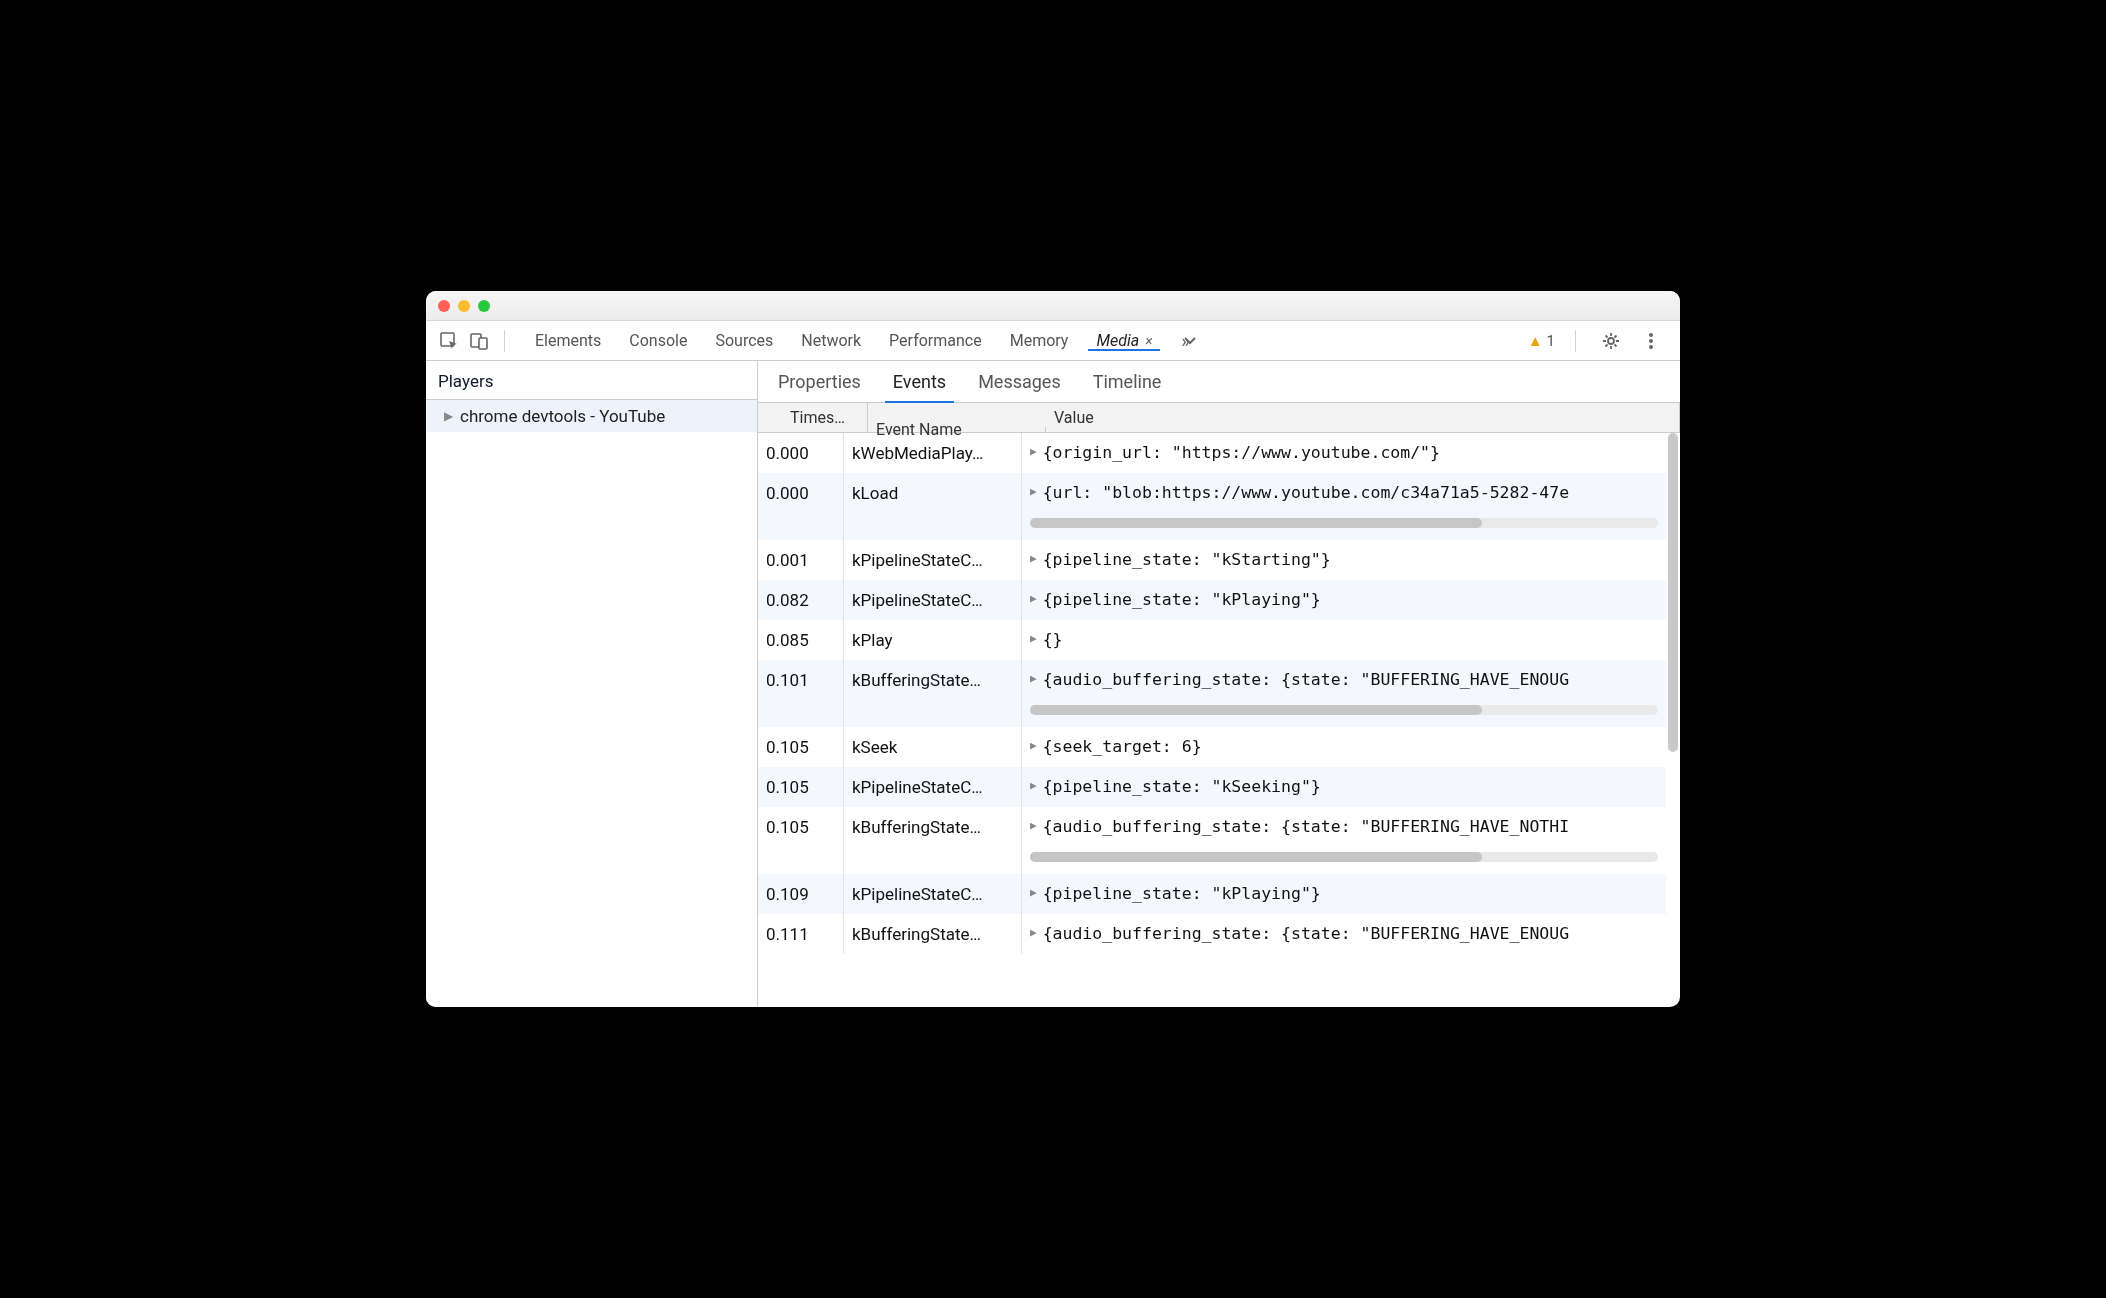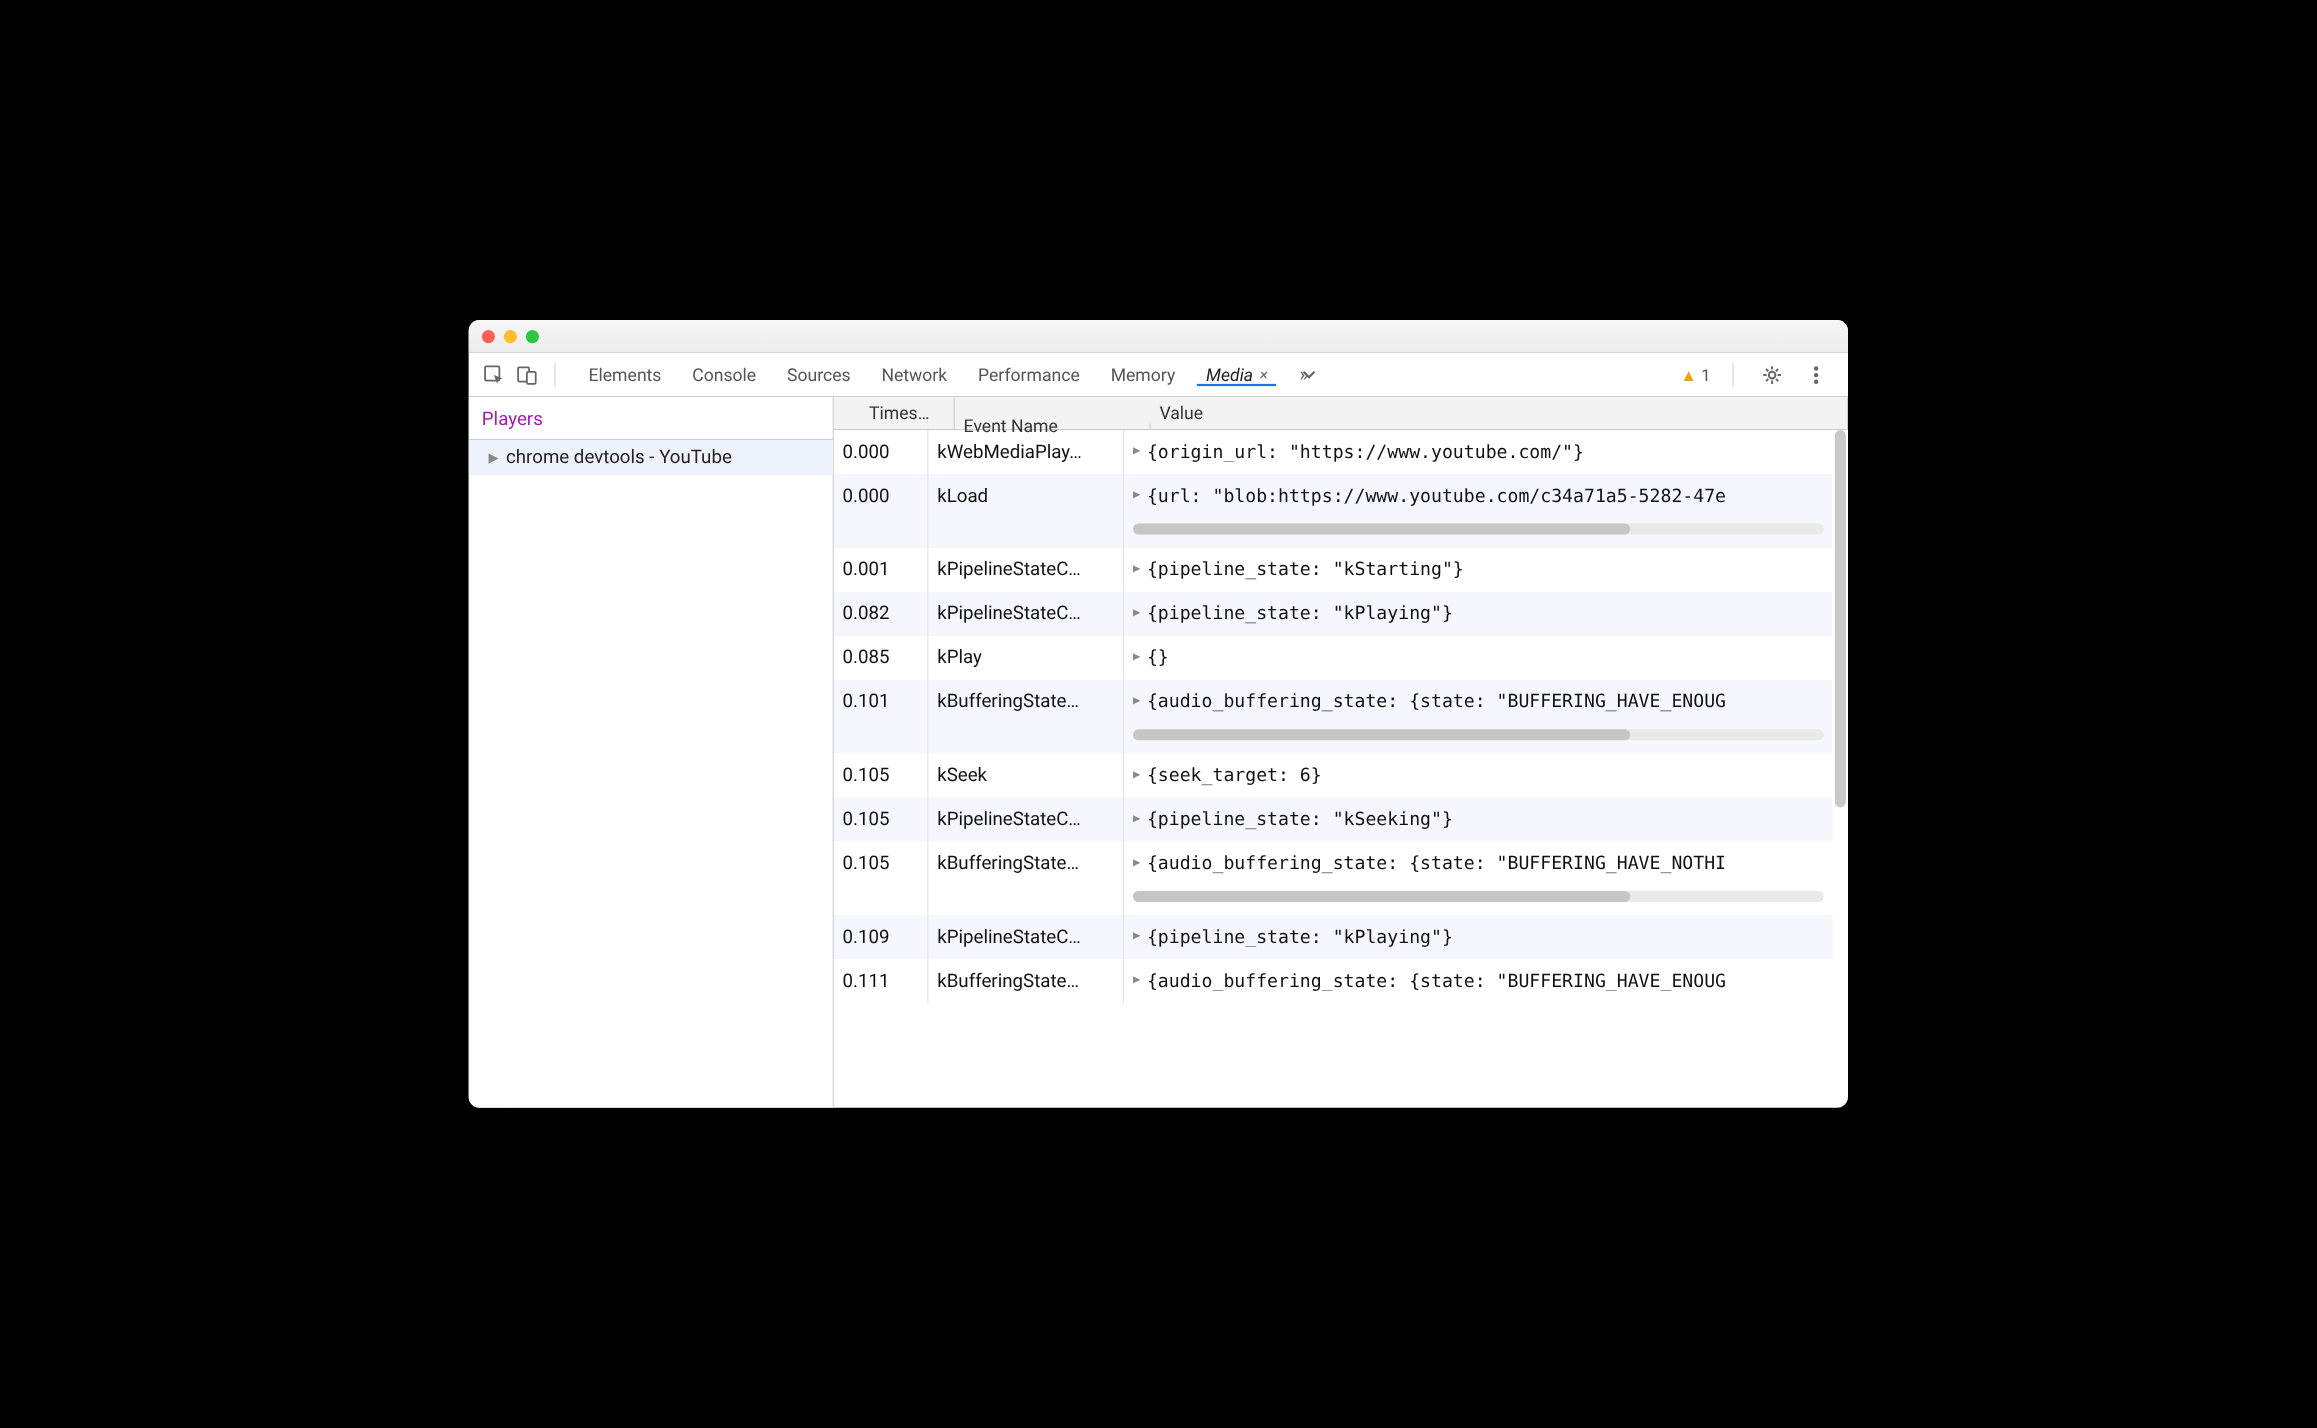--- a/index.html
+++ b/index.html
@@ -56,21 +56,21 @@
   .warn .tri { color:#e6a500; font-size:15px; }
   .gear, .kebab { color:#666; }
   .content {
     flex:1; display:flex; overflow:hidden;
   }
   .sidebar {
     width:332px; border-right:1px solid #ccc; display:flex; flex-direction:column;
     background:#fff;
   }
   .sidebar-header {
-    font-size:17px; color:#a21caf; padding:10px 12px 8px; border-bottom:1px solid #ccc;
+    font-size:17px; color:#0f172a; padding:10px 12px 8px; border-bottom:1px solid #ccc;
   }
   .player-item {
     background:#eef3fb; padding:6px 10px 6px 34px; font-size:17px; color:#222;
     display:flex; align-items:center; gap:8px; position:relative;
   }
   .player-item .arrow { position:absolute; left:18px; color:#888; font-size:12px;}
   .main {
     flex:1; display:flex; flex-direction:column; overflow:hidden;
   }
   .subtabs {
@@ -194,20 +194,34 @@
     <div class="sidebar">
       <div class="sidebar-header">Players</div>
       <div id="players-list">
           <div class="player-item">
             <span class="arrow">▶</span>
             <span>chrome devtools - YouTube</span>
           </div>
         </div>
     </div>
     <div class="main">
+      <div class="subtabs" id="subtabs">
+          <div class="subtab">
+            <span>Properties</span>
+          </div>
+          <div class="subtab active">
+            <span>Events</span>
+          </div>
+          <div class="subtab">
+            <span>Messages</span>
+          </div>
+          <div class="subtab">
+            <span>Timeline</span>
+          </div>
+        </div>
       <div class="table-wrap">
         <div class="thead">
           <div class="col-ts">Times…</div>
           <div class="col-ev">Event Name</div>
           <div class="col-val">Value</div>
         </div>
         <div class="rows" id="rows">
             <div class="row">
               <div class="rcell c-ts">0.000</div>
               <div class="rcell c-ev">kWebMediaPlay…</div>

